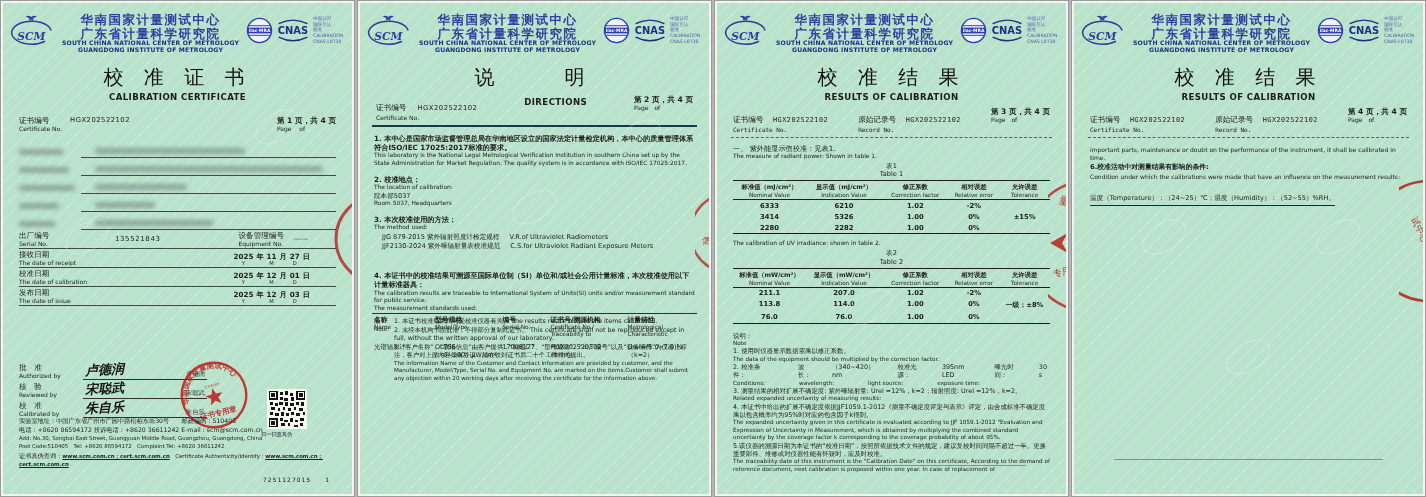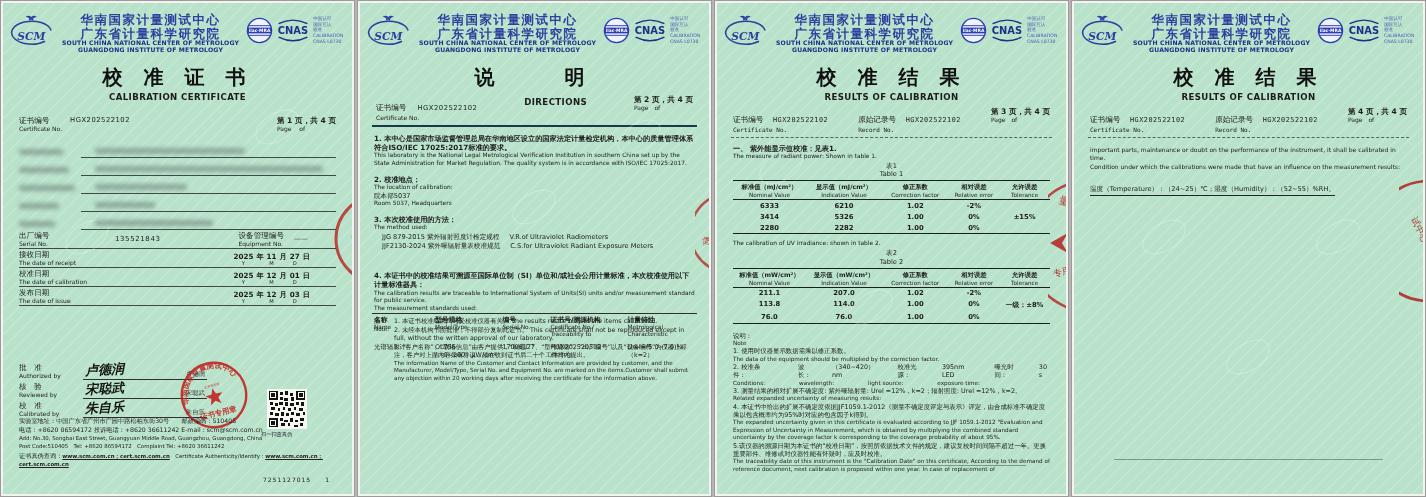--- a/index.html
+++ b/index.html
@@ -12,21 +12,21 @@
   .wm{position:absolute;width:46px;height:26px;border:1px solid rgba(255,255,255,.55);border-radius:50%;
       transform:rotate(-32deg);opacity:.55;pointer-events:none;}
   
   .hdr{display:flex;align-items:flex-start;padding:9px 5px 0 6px;}
   .hdr-c{flex:1;text-align:center;line-height:1.08;margin-top:1px;}
   .hdr-cn{font-size:12.5px;font-weight:bold;color:#2e3f9f;letter-spacing:1.5px;}
   .hdr-en{font-size:6.1px;font-weight:bold;color:#1d2f86;letter-spacing:.2px;}
   .hdr-r{display:flex;gap:2px;align-items:center;margin-top:4px;}
   .acc{font-size:4.6px;color:#4a5ab5;line-height:1.25;text-align:left;width:34px;}
   
-  .t1{margin-top:11px;text-align:center;font-size:20px;font-weight:bold;letter-spacing:7px;color:#101010;}
+  .t1{margin-top:11px;text-align:center;font-size:20px;font-weight:normal;letter-spacing:7px;color:#101010;}
   .t1.small{letter-spacing:10px;}
   .t2{text-align:center;font-size:8.6px;font-weight:bold;letter-spacing:.4px;margin-top:1px;}
   
   .crow{display:flex;justify-content:space-between;align-items:flex-start;margin:14px 16px 0;}
   .crow .blk{line-height:1.2;}
   .lab-cn{font-size:7.6px;font-weight:normal;}
   .lab-en{font-size:6px;}
   .cert-val{font-size:6.8px;letter-spacing:.5px;}
   .pg-cn{font-size:7.6px;font-weight:bold;}
   .pg-en{font-size:6px;}
@@ -66,21 +66,21 @@
   .stdtbl .h-cn{font-size:6.8px;font-weight:bold;}
   .stdtbl .h-en{font-size:5.8px;}
   .stdtbl div{padding-right:3px;}
   .noterule{margin:0 12px;border-bottom:1px solid #2f2f2f;position:absolute;left:0;right:0;top:310px;}
   .notes2{position:absolute;left:14px;right:12px;top:314px;line-height:1.35;}
   .notes2 .n-cn{font-size:6.3px;}
   .notes2 .n-en{font-size:5.6px;}
   
   .rule3{margin:3px 14px 0;border-bottom:1px dashed #56655c;}
   .sec{margin:6px 16px 0;line-height:1.25;}
-  .sec-cn{font-size:7.2px;font-weight:bold;}
+  .sec-cn{font-size:7.2px;font-weight:normal;}
   .sec-en{font-size:5.9px;}
   .cap{text-align:center;font-size:6.6px;line-height:1.3;margin-top:2px;}
   .tbl{margin:1px 16px 0;border-top:1.4px solid #16211b;border-bottom:1.4px solid #16211b;}
   .tr{display:grid;grid-template-columns:23% 24% 21% 16% 16%;text-align:center;}
   .tr.head{border-bottom:1px solid #16211b;padding:2px 0 1px;}
   .th-cn{font-size:6.3px;font-weight:bold;}
   .th-en{font-size:5.7px;}
   .td{font-size:6.8px;padding:1.5px 0;font-weight:bold;}
   .notes3{margin:8px 16px 0;line-height:1.3;}
   .n3-cn{font-size:6.4px;}
@@ -859,20 +859,21 @@
           <div class="pg-cn">第 4 页，共 4 页</div>
           <div class="pg-en">
             <span>Page</span>　<span>of</span>
           </div>
         </div>
       </div>
       <div class="rule3"></div>
 
       <div class="p4body">
         <div class="p4-en">important parts, maintenance or doubt on the performance of the instrument, it shall be calibrated in time.</div>
+        <div class="p4-cn">6.校准活动中对测量结果有影响的条件:</div>
         <div class="p4-en">Condition under which the calibrations were made that have an influence on the measurement results:</div>
         <div style="margin-top:2px">
           <span class="p4-en p4-under" style="font-size:6.6px">温度（Temperature）：（24~25）℃；湿度（Humidity）：（52~55）%RH。</span>
         </div>
       </div>
 
       <div class="endline" style="bottom:34px"></div>
 
       <svg class="edge-seal" style="right:-10px;top:176px" width="34" height="130" viewBox="0 0 34 130">
         <path d="M30 2 A60 60 0 0 0 30 122" fill="none" stroke="#b01f1f" stroke-width="2.6" opacity=".85"></path>

